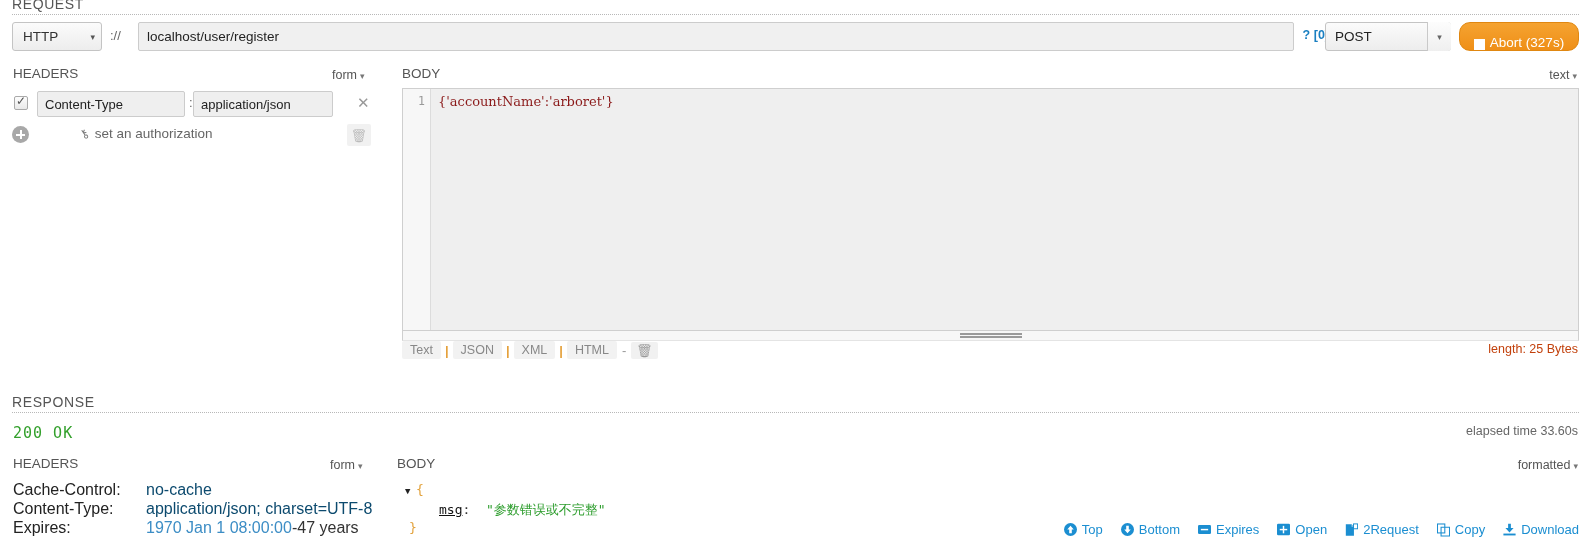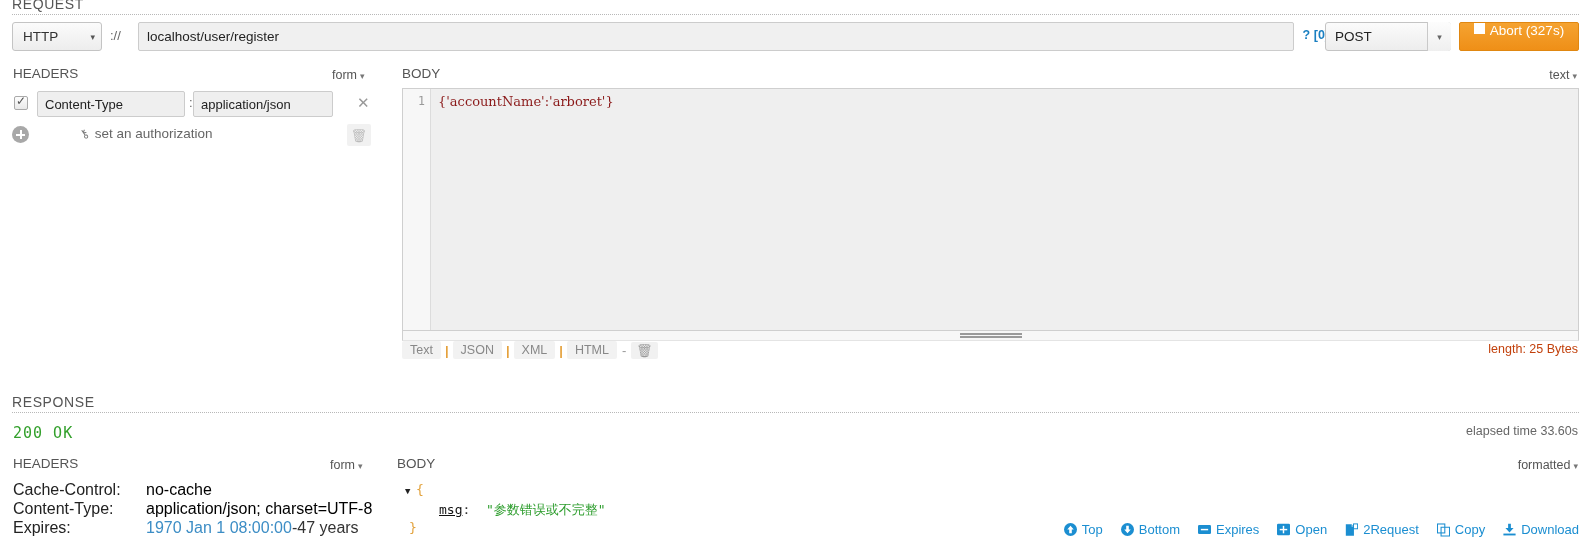--- a/index.html
+++ b/index.html
@@ -76,23 +76,23 @@
     position: absolute; right: 0; top: 0; width: 24px; height: 29px;
     border-left: 1px solid #c9c9c9;
     background: linear-gradient(#fdfdfd,#efefef);
     border-radius: 0 3px 3px 0;
     display: flex; align-items: center; justify-content: center;
     font-size: 9px; color: #666; cursor: pointer;
   }
   .abort-btn {
     position: absolute; right: 0; top: 0; width: 120px; height: 29px;
     background: linear-gradient(#f5a331,#ef8f17);
-    border: 1px solid #e08711; border-radius: 2px;
+    border: 1px solid #e08711; border-radius: 11px;
     color: #fff; font-size: 13.5px;
-    display: flex; align-items: flex-start; justify-content: center;
+    display: flex; align-items: flex-end; justify-content: center;
     gap: 5px; cursor: pointer;
   }
   .stop-square { width: 11px; height: 11px; background: #fff; display: inline-block; }
 
   
   .hdr-title { position: absolute; left: 13px; top: 66px; font-size: 13.5px; color: #555; }
   .form-drop {
     position: absolute; top: 68px; font-size: 12.5px; color: #555; cursor: pointer;
   }
   .form-drop .caret { font-size: 9px; margin-left: 3px; color: #777; }
@@ -209,21 +209,21 @@
   .elapsed { position: absolute; right: 13px; top: 424px; font-size: 12.5px; color: #666; }
 
   .res-hdr-title { position: absolute; left: 13px; top: 456px; font-size: 13.5px; color: #555; }
   .res-body-label { position: absolute; left: 397px; top: 456px; font-size: 13.5px; color: #555; }
   .formatted-drop { position: absolute; right: 13px; top: 458px; font-size: 12.5px; color: #555; cursor: pointer; }
   .formatted-drop .caret { font-size: 9px; margin-left: 3px; color: #777; }
 
   .res-headers { position: absolute; left: 13px; top: 481px; width: 380px; }
   .res-hrow { display: flex; height: 19px; align-items: baseline; font-size: 16px; }
   .res-hname { width: 133px; color: #222; }
-  .res-hval { color: #000000; }
+  .res-hval { color: #0c4a6e; }
   .res-hval.link { color: #3c8dc5; }
 
   .json-tree {
     position: absolute; left: 405px; top: 482px;
     font-family: "DejaVu Sans Mono", monospace; font-size: 13px;
   }
   .json-line { height: 19px; white-space: pre; }
   .tri {
     display: inline-block; width: 11px;
     color: #222; font-size: 9px; vertical-align: middle;

